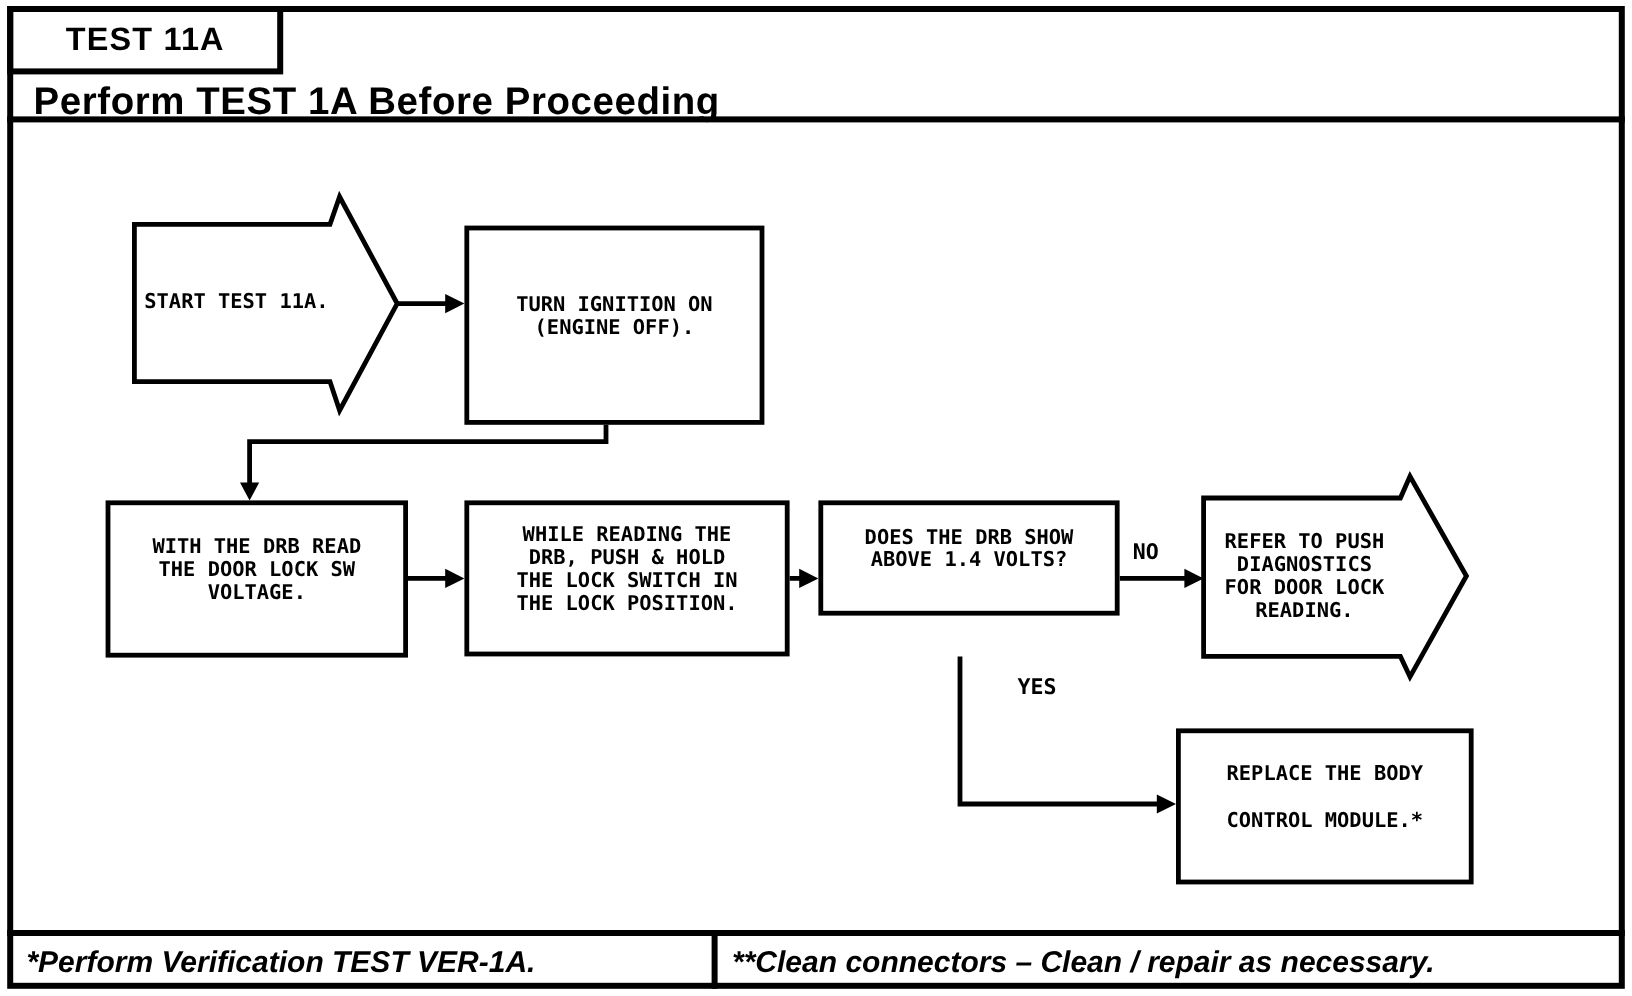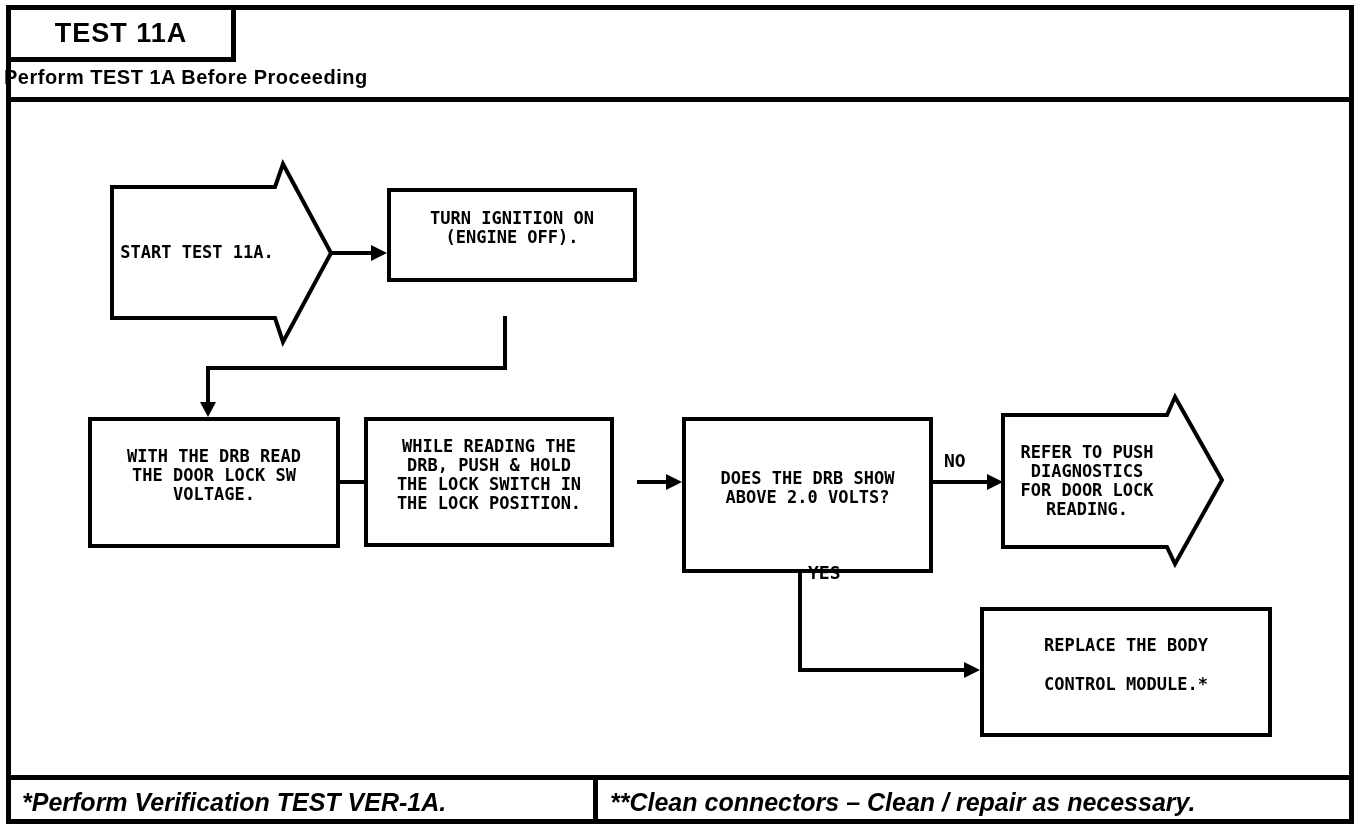--- a/index.html
+++ b/index.html
@@ -21,22 +21,22 @@
     position:absolute; left:6px; top:5px; width:230px; height:57px;
     border:5px solid #000; background:#fff;
     display:flex; align-items:center; justify-content:center;
     font-weight:bold; font-size:27px; letter-spacing:1px;
   }
   .page-title {
     position:absolute; left:254px; top:17px; width:1080px;
     font-weight:bold; font-size:25px; letter-spacing:0.5px; white-space:nowrap;
   }
   .page-subtitle {
-    position:absolute; left:4px; top:66px;
-    font-weight:bold; font-size:20px; letter-spacing:0.5px; white-space:nowrap;
+    position:absolute; left:28px; top:66px;
+    font-weight:bold; font-size:32px; letter-spacing:0.5px; white-space:nowrap;
   }
 
   
   .footer-cell {
     position:absolute; top:780px; height:44px;
     display:flex; align-items:center;
     font-weight:bold; font-style:italic; font-size:25px; white-space:nowrap;
   }
   .footer-left  { left:22px;  width:565px; }
   .footer-right { left:610px; width:735px; }
@@ -100,57 +100,57 @@
   <div class="test-id-box">
     <span>TEST 11A</span>
   </div>
   <div class="page-subtitle">Perform TEST 1A Before Proceeding</div>
   <div class="hrule" style="top:97px;"></div>
 
   <div class="fc-text" style="left:112px; top:187px; width:170px; height:131px; padding-bottom:0;">
     <div>START TEST 11A.</div>
   </div>
 
-  <div class="fc-box" style="left:387px; top:188px; width:250px; height:94px;">
+  <div class="fc-box" style="left:387px; top:188px; width:250px; height:166px;">
     <div>TURN IGNITION ON</div>
     <div>(ENGINE OFF).</div>
   </div>
 
   <div class="fc-box" style="left:88px; top:417px; width:252px; height:131px;">
     <div>WITH THE DRB READ</div>
     <div>THE DOOR LOCK SW</div>
     <div>VOLTAGE.</div>
   </div>
 
-  <div class="fc-box" style="left:364px; top:417px; width:250px; height:130px;">
+  <div class="fc-box" style="left:387px; top:417px; width:271px; height:130px;">
     <div>WHILE READING THE</div>
     <div>DRB, PUSH &amp; HOLD</div>
     <div>THE LOCK SWITCH IN</div>
     <div>THE LOCK POSITION.</div>
   </div>
 
-  <div class="fc-box" style="left:682px; top:417px; width:251px; height:156px;">
+  <div class="fc-box" style="left:682px; top:417px; width:251px; height:96px;">
     <div>DOES THE DRB SHOW</div>
-    <div>ABOVE 2.0 VOLTS?</div>
+    <div>ABOVE 1.4 VOLTS?</div>
   </div>
 
   <div class="fc-text" style="left:1003px; top:415px; width:168px; height:132px;">
     <div>REFER TO PUSH</div>
     <div>DIAGNOSTICS</div>
     <div>FOR DOOR LOCK</div>
     <div>READING.</div>
   </div>
 
-  <div class="fc-box" style="left:980px; top:607px; width:292px; height:130px;gap:20px;">
+  <div class="fc-box" style="left:980px; top:607px; width:248px; height:130px;gap:20px;">
     <div>REPLACE THE BODY</div>
     <div>CONTROL MODULE.*</div>
   </div>
 
   <div class="fc-label" style="left:944px; top:450px;">NO</div>
-  <div class="fc-label" style="left:808px; top:562px;">YES</div>
+  <div class="fc-label" style="left:848px; top:562px;">YES</div>
 
   <div class="hrule" style="top:775px;"></div>
   <div class="vrule" style="left:593px; top:775px; height:49px;"></div>
   <div class="footer-cell footer-left">*Perform Verification TEST VER-1A.</div>
   <div class="footer-cell footer-right">**Clean connectors – Clean / repair as necessary.</div>
 
   <div class="frame"></div>
 </div>
 
 </body></html>

